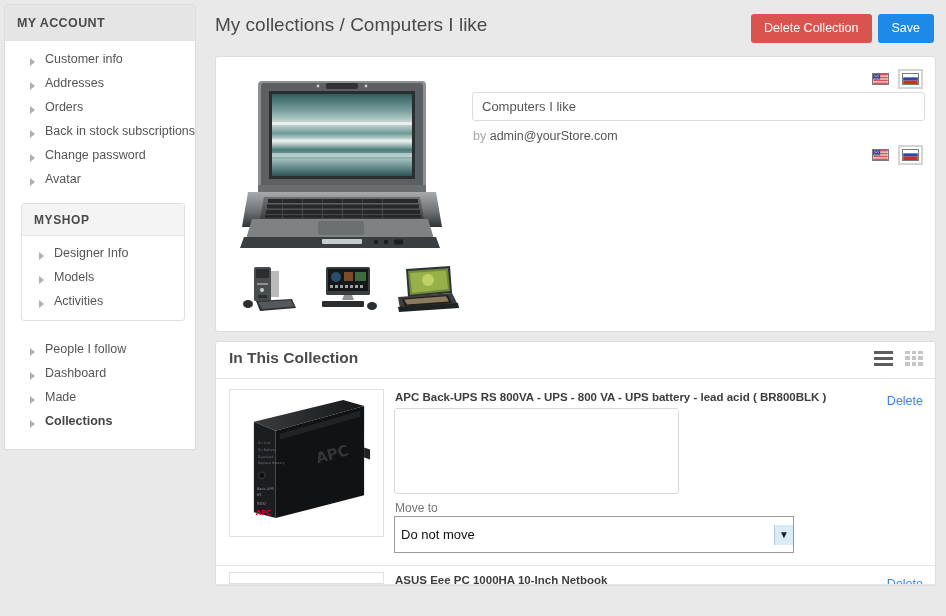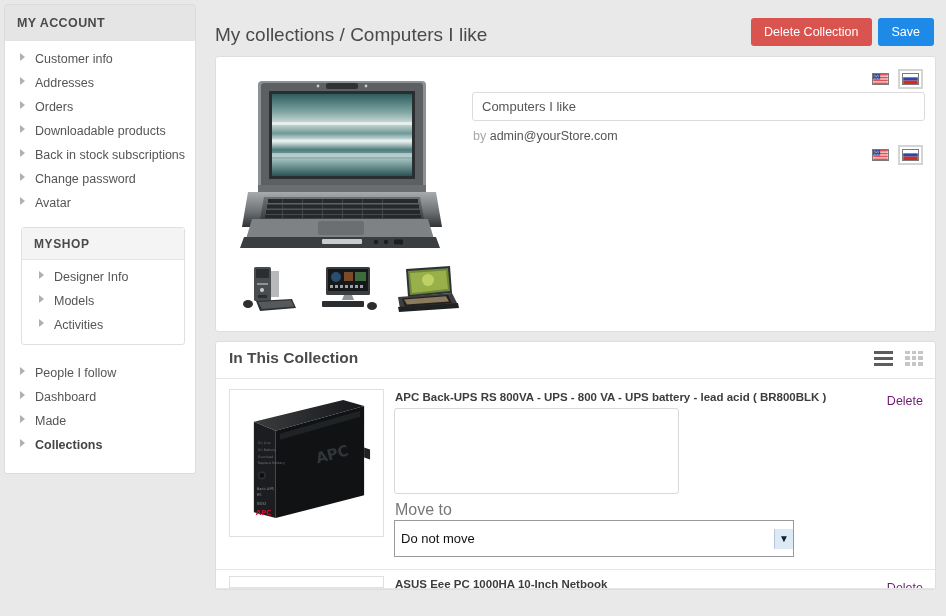--- a/index.html
+++ b/index.html
@@ -26,22 +26,22 @@
     border-bottom: 1px solid #e2e2e2;
     font-size: 12.5px;
     font-weight: bold;
     letter-spacing: 0.4px;
     color: #4a4a4a;
     padding: 11px 12px 10px 12px;
     text-transform: uppercase;
   }
   .nav-list { padding: 6px 0 8px 0; margin: 0; }
   .nav-item {
-    display: flex; align-items: flex-start;
-    padding: 5px 8px 5px 14px;
+    display: flex; align-items: flex-end;
+    padding: 5px 8px 5px 24px;
     font-size: 12.5px;
     color: #555;
     cursor: pointer;
   }
   .nav-item .label { white-space: nowrap; }
   .nav-item.bold .label { font-weight: bold; color: #444; }
   .chev {
     width: 9px; height: 9px;
     margin-right: 7px;
     flex: 0 0 auto;
@@ -70,21 +70,21 @@
     color: #4a4a4a;
     padding: 9px 10px 8px 12px;
   }
   .subcard .nav-list { padding: 5px 0 7px 0; }
   .subcard .nav-item { padding-left: 16px; font-size: 12.5px; }
 
   
   .main { position: absolute; left: 206px; top: 0; width: 740px; height: 616px; }
 
   .main-header {
-    display: flex; align-items: flex-end;
+    display: flex; align-items: flex-start;
     padding: 14px 12px 10px 9px;
     height: 56px;
   }
   .page-title {
     font-size: 19px;
     color: #4a4a4a;
     flex: 1 1 auto;
     white-space: nowrap;
   }
   .btn {
@@ -173,39 +173,39 @@
   .prod-img-box { width: 155px; height: 148px; flex: 0 0 auto; border: 1px solid #e0e0e0; background: #fff; padding: 2px; }
   .prod-img { width: 100%; height: 100%; display: block; }
   .prod-main { flex: 1 1 auto; padding-left: 10px; }
   .prod-name { font-size: 11.5px; font-weight: bold; color: #3d3d3d; margin: 2px 0 5px 1px; }
   .prod-note {
     width: 285px; height: 86px;
     border: 1px solid #d9d9d9;
     border-radius: 3px;
     background: #fff;
   }
-  .moveto-lbl { font-size: 16px; color: #777; margin: 7px 0 1px 1px; }
+  .moveto-lbl { font-size: 12px; color: #777; margin: 7px 0 1px 1px; }
   .moveto {
     width: 400px; height: 37px;
     border: 1px solid #9a9a9a;
     background: #fff;
     display: flex; align-items: center;
     font-size: 13px; color: #111;
     cursor: pointer;
   }
   .moveto .val { flex: 1 1 auto; padding-left: 6px; }
   .moveto .arrow {
     width: 19px; height: 20px; flex: 0 0 auto;
     background: #dbeaf7;
     border-left: 1px solid #b8c8d8;
     display: flex; align-items: center; justify-content: center;
     font-size: 10px; color: #1a1a1a;
   }
   .prod-side { width: 80px; flex: 0 0 auto; text-align: right; padding-top: 2px; }
-  .del-link { font-size: 12.5px; color: #701a75; cursor: pointer; }
+  .del-link { font-size: 12.5px; color: #3b82f6; cursor: pointer; }
 
   .prod-row-partial { overflow: hidden; height: 18px; padding-top: 6px; }
 </style>
 </head>
 <body>
 
 <div class="page">
 
   <div class="sidebar">
     <div class="sidebar-title">MY ACCOUNT</div>
@@ -215,24 +215,20 @@
         <span class="chev"></span>
         <span class="label">Customer info</span>
       </div>
       <div class="nav-item">
         <span class="chev"></span>
         <span class="label">Addresses</span>
       </div>
       <div class="nav-item">
         <span class="chev"></span>
         <span class="label">Orders</span>
-      </div>
-      <div class="nav-item">
-        <span class="chev"></span>
-        <span class="label">Downloadable products</span>
       </div>
       <div class="nav-item">
         <span class="chev"></span>
         <span class="label">Back in stock subscriptions</span>
       </div>
       <div class="nav-item">
         <span class="chev"></span>
         <span class="label">Change password</span>
       </div>
       <div class="nav-item">

